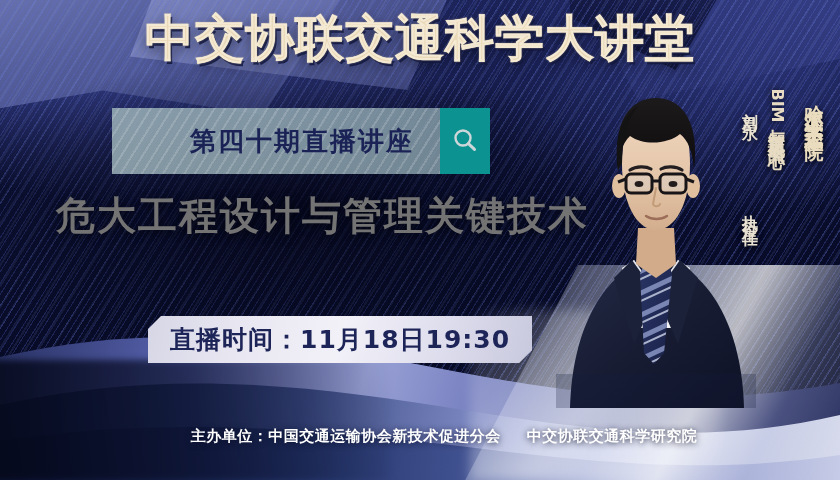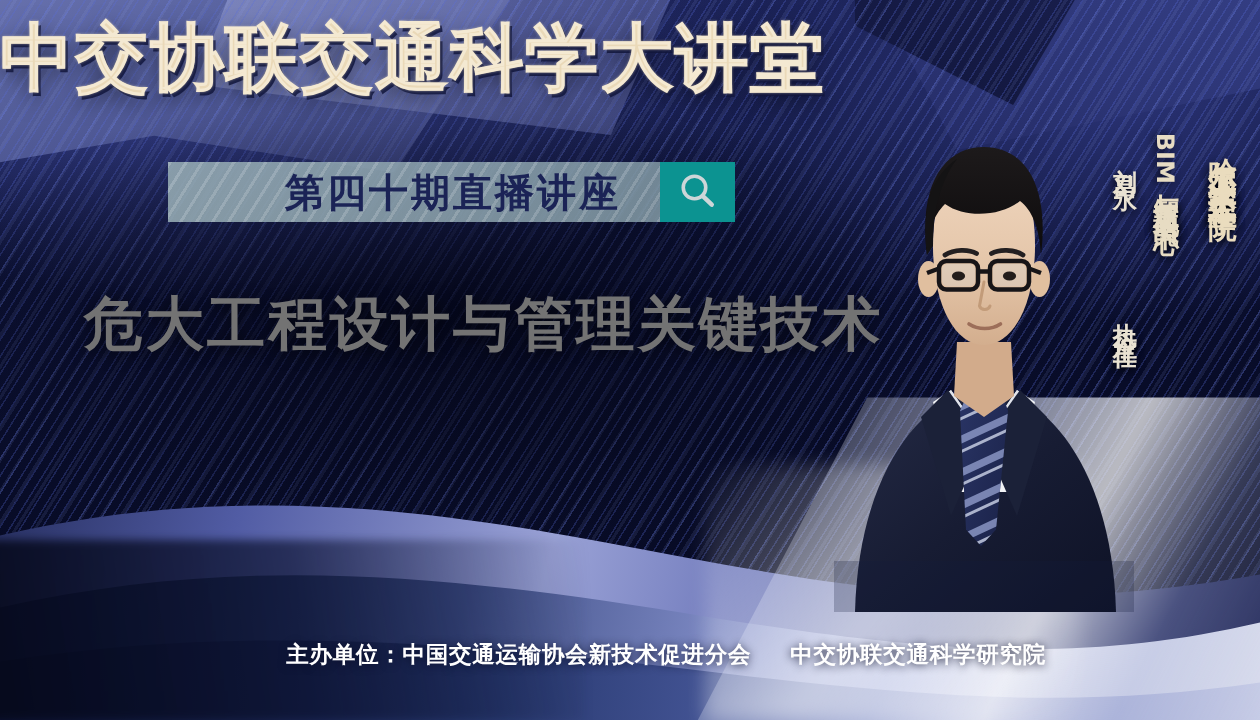--- a/index.html
+++ b/index.html
@@ -99,35 +99,35 @@
     filter:blur(6px);
   }
   .silk-dark{
     position:absolute;left:-30px;bottom:0;width:420px;height:120px;
     background:linear-gradient(80deg, rgba(5,8,24,.92) 0%, rgba(10,16,45,.65) 55%, rgba(12,20,54,0) 100%);
     filter:blur(3px);
   }
 
   
   .header-title{
-    position:absolute;left:0;right:0;top:14px;text-align:left;
+    position:absolute;left:0;right:0;top:14px;text-align:center;
     font-size:49px;line-height:1;font-weight:bold;letter-spacing:1px;
     color:#ead9b8;
     text-shadow:
       0 0 2px rgba(255,240,210,.7),
       2px 3px 0 rgba(18,22,60,.85),
       0 5px 14px rgba(0,0,0,.55);
     font-family:"DejaVu Sans","Liberation Sans",sans-serif;
     z-index:14;
     -webkit-text-stroke:0.6px #f4e9d2;
   }
 
   
   .sub-bar{
-    position:absolute;left:112px;top:108px;width:378px;height:40px;z-index:15;
+    position:absolute;left:112px;top:108px;width:378px;height:66px;z-index:15;
     display:flex;align-items:stretch;
   }
   .sub-bar-body{
     position:relative;flex:1;
     background:linear-gradient(90deg, rgba(150,172,180,.88) 0%, rgba(141,164,174,.86) 62%, rgba(133,157,168,.84) 100%);
     overflow:hidden;
     display:flex;align-items:center;justify-content:center;
   }
   .sub-bar-body::after{
     content:"";position:absolute;inset:0;
@@ -338,20 +338,23 @@
     <div class="sub-bar-icon">
       <svg width="30" height="30" viewBox="0 0 30 30" aria-hidden="true">
         <circle cx="13" cy="12" r="7.5" fill="none" stroke="#cdd6d8" stroke-width="2.4"></circle>
         <line x1="18.4" y1="17.6" x2="24.5" y2="23.4" stroke="#cdd6d8" stroke-width="3" stroke-linecap="round"></line>
       </svg>
     </div>
   </div>
 
   <div class="main-title">危大工程设计与管理关键技术</div>
 
+  <div class="time-badge">
+    <span>直播时间：11月18日19:30</span>
+  </div>
 
   <div class="vtext v-org">哈尔滨工业大学土木工程学院</div>
   <div class="vtext v-center"><span class="bim">BIM</span><span>与智慧工地研究中心</span></div>
   <div class="vtext v-name">刘昌永</div>
   <div class="vtext v-role">执行主任</div>
 
   <div class="footer">
     <span>主办单位：</span><span>中国交通运输协会新技术促进分会</span><span class="gap"></span><span>中交协联交通科学研究院</span>
   </div>
 

